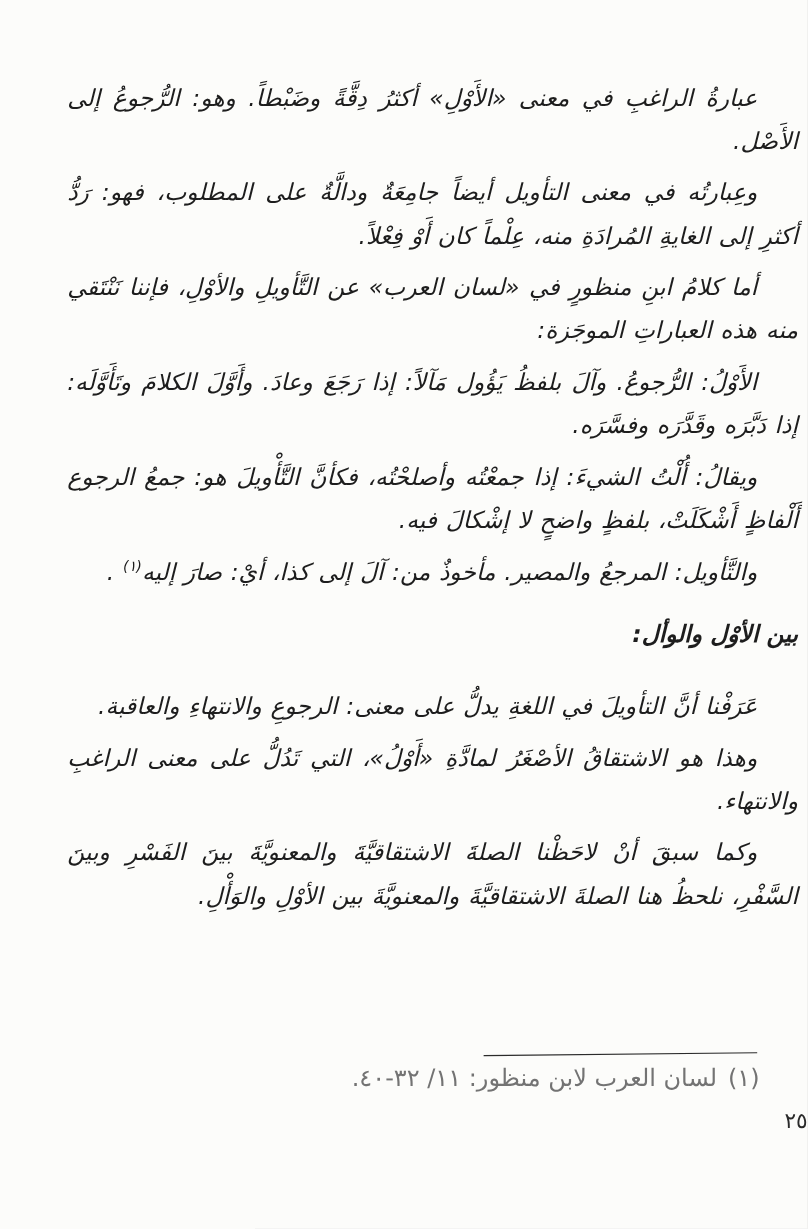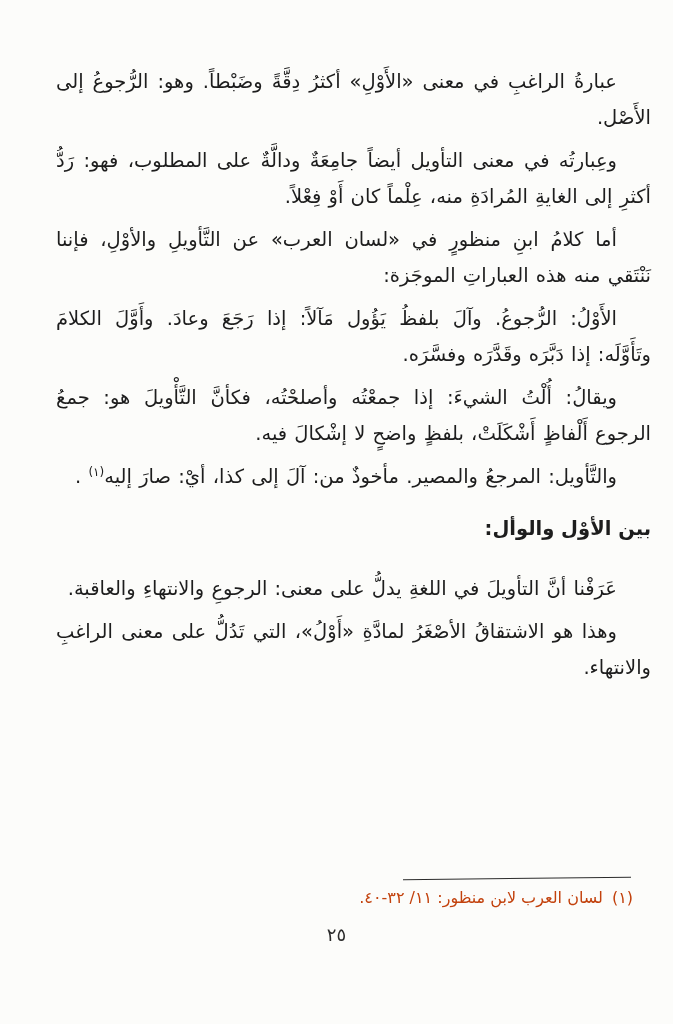--- a/index.html
+++ b/index.html
@@ -14,23 +14,24 @@
     margin: 0 auto;
     background: #fcfcfa;
     overflow: hidden;
     color: #1d1d1d;
     font-family: "DejaVu Sans", sans-serif;
   }
   .body-text {
     direction: rtl;
     unicode-bidi: embed;
     text-align: justify;
-    padding: 64px 22px 0 56px;
+    padding: 64px 8px 0 56px;
     font-size: 19.5px;
     line-height: 36px;
+    font-style: italic;
   }
   .body-text p.para {
     margin: 0 0 7px 0;
     text-indent: 34px;
     word-spacing: 1px;
   }
   .body-text h2.heading {
     margin: 16px 0 24px 0;
     font-size: 19.5px;
     font-weight: bold;
@@ -53,52 +54,52 @@
   }
   .footnote-rule {
     width: 228px;
     height: 0;
     border-top: 1.5px solid #2b2b2b;
     margin-right: 2px;
     margin-bottom: 7px;
     transform: rotate(-0.6deg);
   }
   .footnote-line {
-    font-size: 16px;
+    font-size: 20px;
     line-height: 24px;
-    color: #c2410c;
+    color: #737373;
     white-space: nowrap;
   }
   .footnote-line .fn-marker { margin-left: 9px; }
   .page-number {
     position: absolute;
     top: 924px;
     left: 0;
     width: 100%;
-    text-align: center;
     font-size: 18px;
     color: #2a2a2a;
     direction: rtl;
   }
 </style>
 </head>
 <body>
 
 <div class="page">
 
   <main class="body-text" id="page-body">
       <p class="para">عبارةُ الراغبِ في معنى «الأَوْلِ» أكثرُ دِقَّةً وضَبْطاً. وهو: الرُّجوعُ إلى الأَصْل.</p>
       <p class="para">وعِبارتُه في معنى التأويل أيضاً جامِعَةٌ ودالَّةٌ على المطلوب، فهو: رَدُّ أكثرِ إلى الغايةِ المُرادَةِ منه، عِلْماً كان أَوْ فِعْلاً.</p>
       <p class="para">أما كلامُ ابنِ منظورٍ في «لسان العرب» عن التَّأويلِ والأوْلِ، فإننا نَنْتَقي منه هذه العباراتِ الموجَزة:</p>
       <p class="para">الأَوْلُ: الرُّجوعُ. وآلَ بلفظُ يَؤُول مَآلاً: إذا رَجَعَ وعادَ. وأَوَّلَ الكلامَ وتَأَوَّلَه: إذا دَبَّرَه وقَدَّرَه وفسَّرَه.</p>
       <p class="para">ويقالُ: أُلْتُ الشيءَ: إذا جمعْتُه وأصلحْتُه، فكأنَّ التَّأْويلَ هو: جمعُ الرجوع أَلْفاظٍ أَشْكَلَتْ، بلفظٍ واضحٍ لا إشْكالَ فيه.</p>
       <p class="para">والتَّأويل: المرجعُ والمصير. مأخوذٌ من: آلَ إلى كذا، أيْ: صارَ إليه<sup class="fn-ref">(١)</sup> .</p>
       <h2 class="heading">بين الأوْل والوأل:</h2>
       <p class="para">عَرَفْنا أنَّ التأويلَ في اللغةِ يدلُّ على معنى: الرجوعِ والانتهاءِ والعاقبة.</p>
       <p class="para">وهذا هو الاشتقاقُ الأصْغَرُ لمادَّةِ «أَوْلُ»، التي تَدُلُّ على معنى الراغبِ والانتهاء.</p>
+      <p class="para">وكما سبقَ أنْ لاحَظْنا الصلةَ الاشتقاقيَّةَ والمعنويَّةَ بينَ الفَسْرِ وبينَ السَّفْرِ، نلحظُ هنا الصلةَ الاشتقاقيَّةَ والمعنويَّةَ بين الأوْلِ والوَأْلِ.</p>
     </main>
 
   <div class="footnote-block">
     <div class="footnote-rule"></div>
     <div class="footnote-line">
       <span class="fn-marker">(١)</span><span>لسان العرب لابن منظور: ١١/ ٣٢-٤٠.</span>
     </div>
   </div>
 
   <div class="page-number">٢٥</div>

